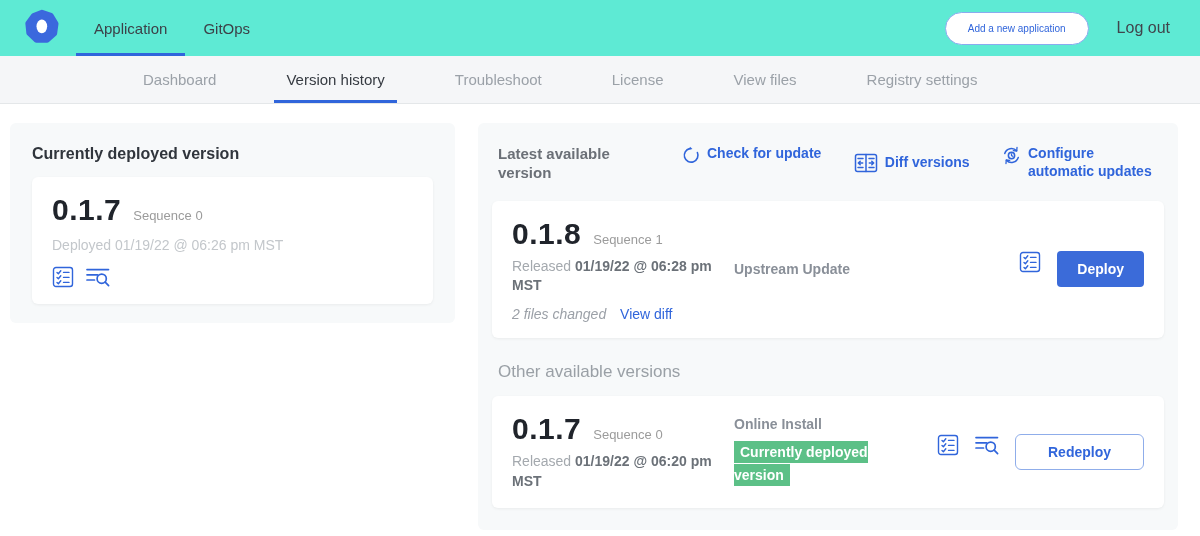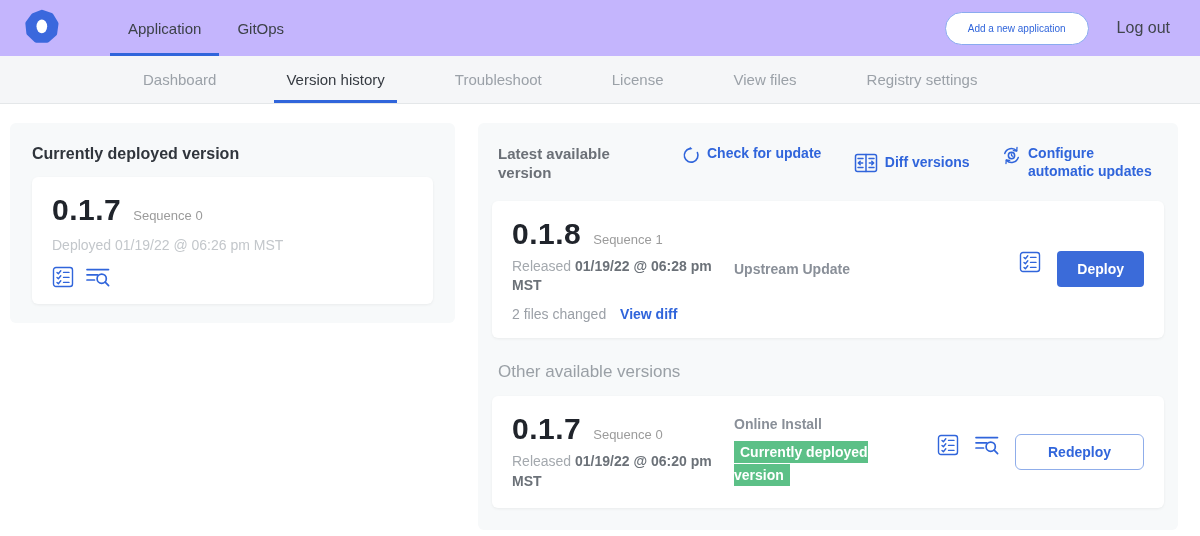--- a/index.html
+++ b/index.html
@@ -5,21 +5,21 @@
   * { margin:0; padding:0; box-sizing:border-box; }
   html,body { width:1200px; height:536px; background:#fff; overflow:hidden;
               font-family:"Liberation Sans", sans-serif; }
 
   :root {
     --blue:#3065db; --btn-blue:#3b6bd9; --pill-border:#8aabef;
     --green:#5cc087; --panel:#f7f9fa; --subnav:#f5f6f8;
   }
 
   
-  .header { height:56px; display:flex; align-items:center; background:#c4b5fd;gap:34px; }
+  .header { height:56px; display:flex; align-items:center; background:#5eead4; }
   .logo-wrap { margin:0 14px 0 22px; display:flex; align-items:center; }
   .htabs { display:flex; height:56px; }
   .htab { display:flex; align-items:center; padding:3px 18px 0; font-size:15px;
           color:#3c4148; border-bottom:3px solid transparent; cursor:pointer; }
   .htab.active { border-bottom-color:var(--blue); }
   .header-right { margin-left:auto; display:flex; align-items:center; }
   .pill-btn { border:1px solid var(--pill-border); color:var(--blue); background:#fff;
               font-weight:normal; font-size:10px; padding:10px 22px; border-radius:20px;
               font-family:inherit; cursor:pointer; }
   .logout { font-size:16px; color:#40454c; margin:0 30px 0 28px; cursor:pointer; }
@@ -59,22 +59,22 @@
   .one-line { align-items:center; }
   .action-label { max-width:130px; }
 
   
   .version-card { display:flex; align-items:center; padding:16px 20px; min-height:133px; }
   .vc-left { width:212px; flex:none; }
   .released { font-size:14px; line-height:1.4; margin-top:6px; max-width:200px; }
   .released .lbl { color:#a4a9ae;text-align:center; }
   .released .date { color:#6b7178; font-weight:bold; }
   .files-row { margin-top:10px; font-size:14px; }
-  .files-changed { color:#9ba0a7; }
-  .view-diff { color:var(--blue); font-weight:700; margin-left:10px; cursor:pointer; text-decoration:none;margin-top:22px; }
+  .files-changed { color:#9ba0a7;font-style:italic; }
+  .view-diff { color:var(--blue); font-weight:400; margin-left:10px; cursor:pointer; text-decoration:none;margin-top:22px; }
   .vc-mid { flex:1; padding-left:10px; font-size:14px; font-weight:600; color:#898f98; }
   .vc-actions { display:flex; align-items:flex-start; gap:16px; }
   .deploy-btn { background:var(--btn-blue); color:#fff; font-weight:bold; font-size:14px;
                 border:none; border-radius:4px; padding:10px 20px; cursor:pointer; font-family:inherit; }
   .redeploy-btn { background:#fff; color:var(--blue); font-weight:bold; font-size:14px;
                   border:1px solid #8fadea; border-radius:6px; padding:9px 32px; cursor:pointer; font-family:inherit; }
   .other-title { font-size:17px; color:#9aa0a6; margin:24px 6px 14px; }
   .badge-wrap { max-width:158px; margin-top:9px; line-height:1.65; }
   .green-badge { display:inline; background:var(--green); color:#fff; font-size:14px;
                  font-weight:600; padding:3px 6px; }

